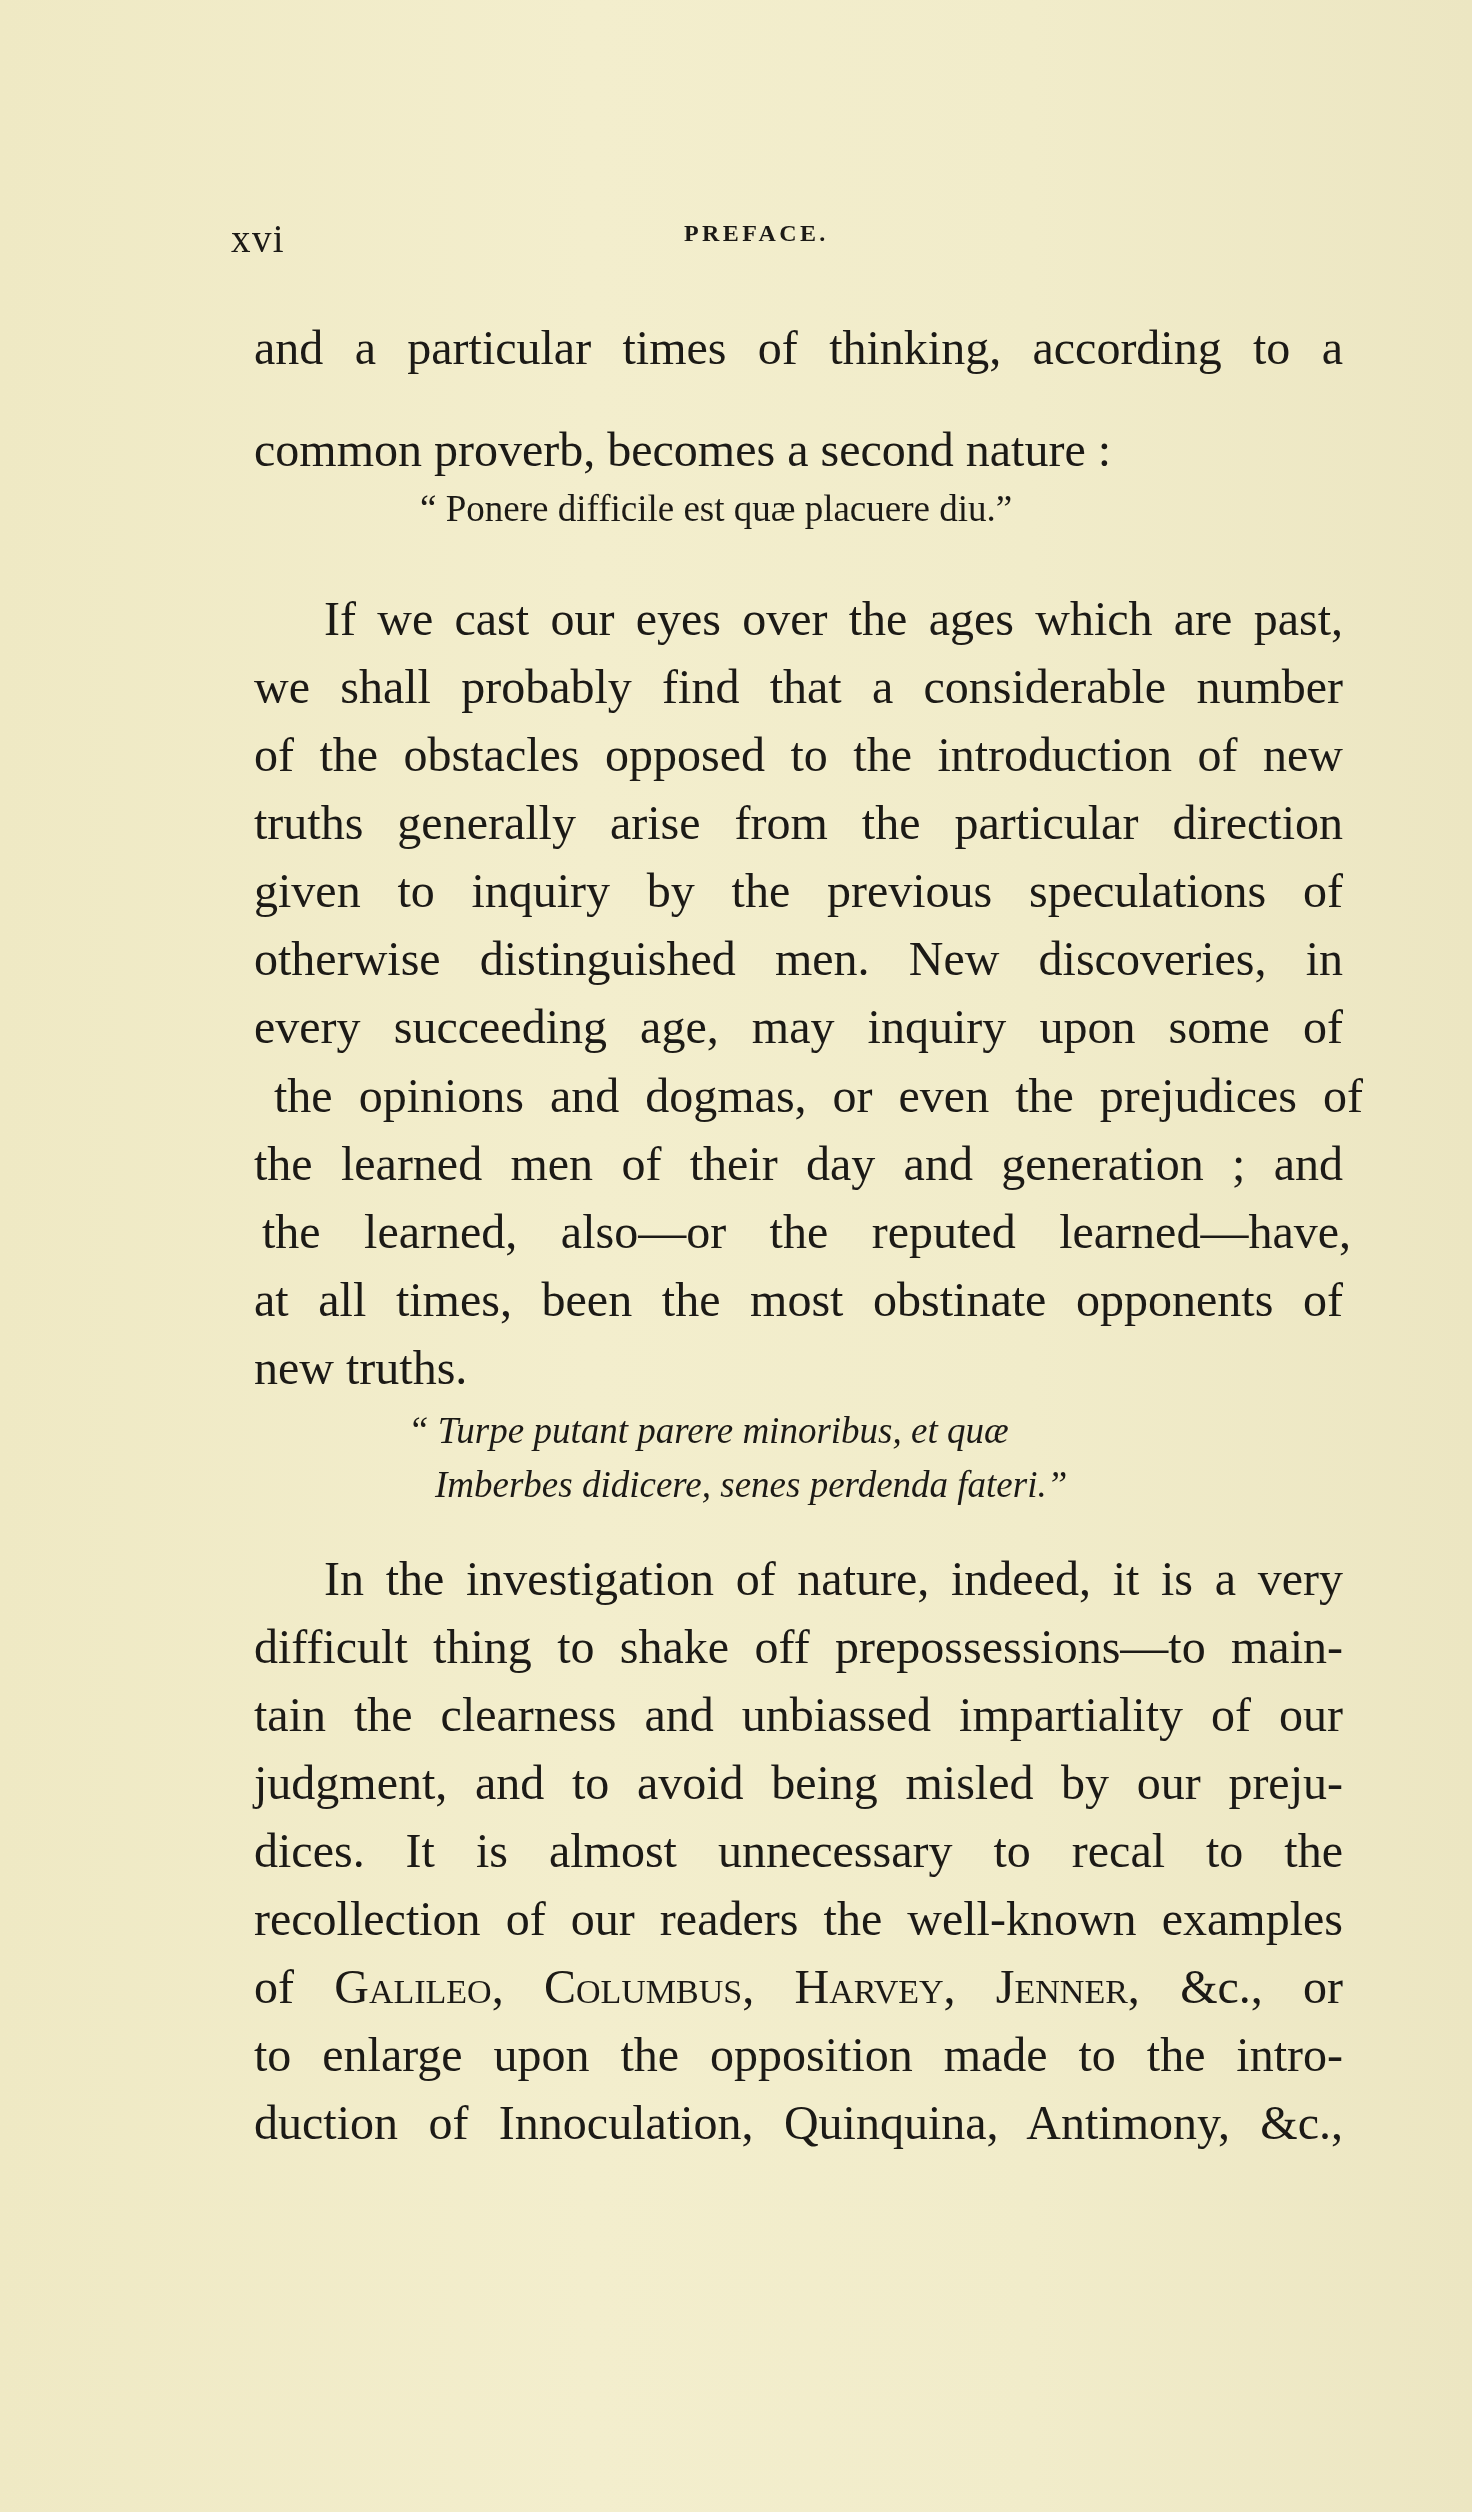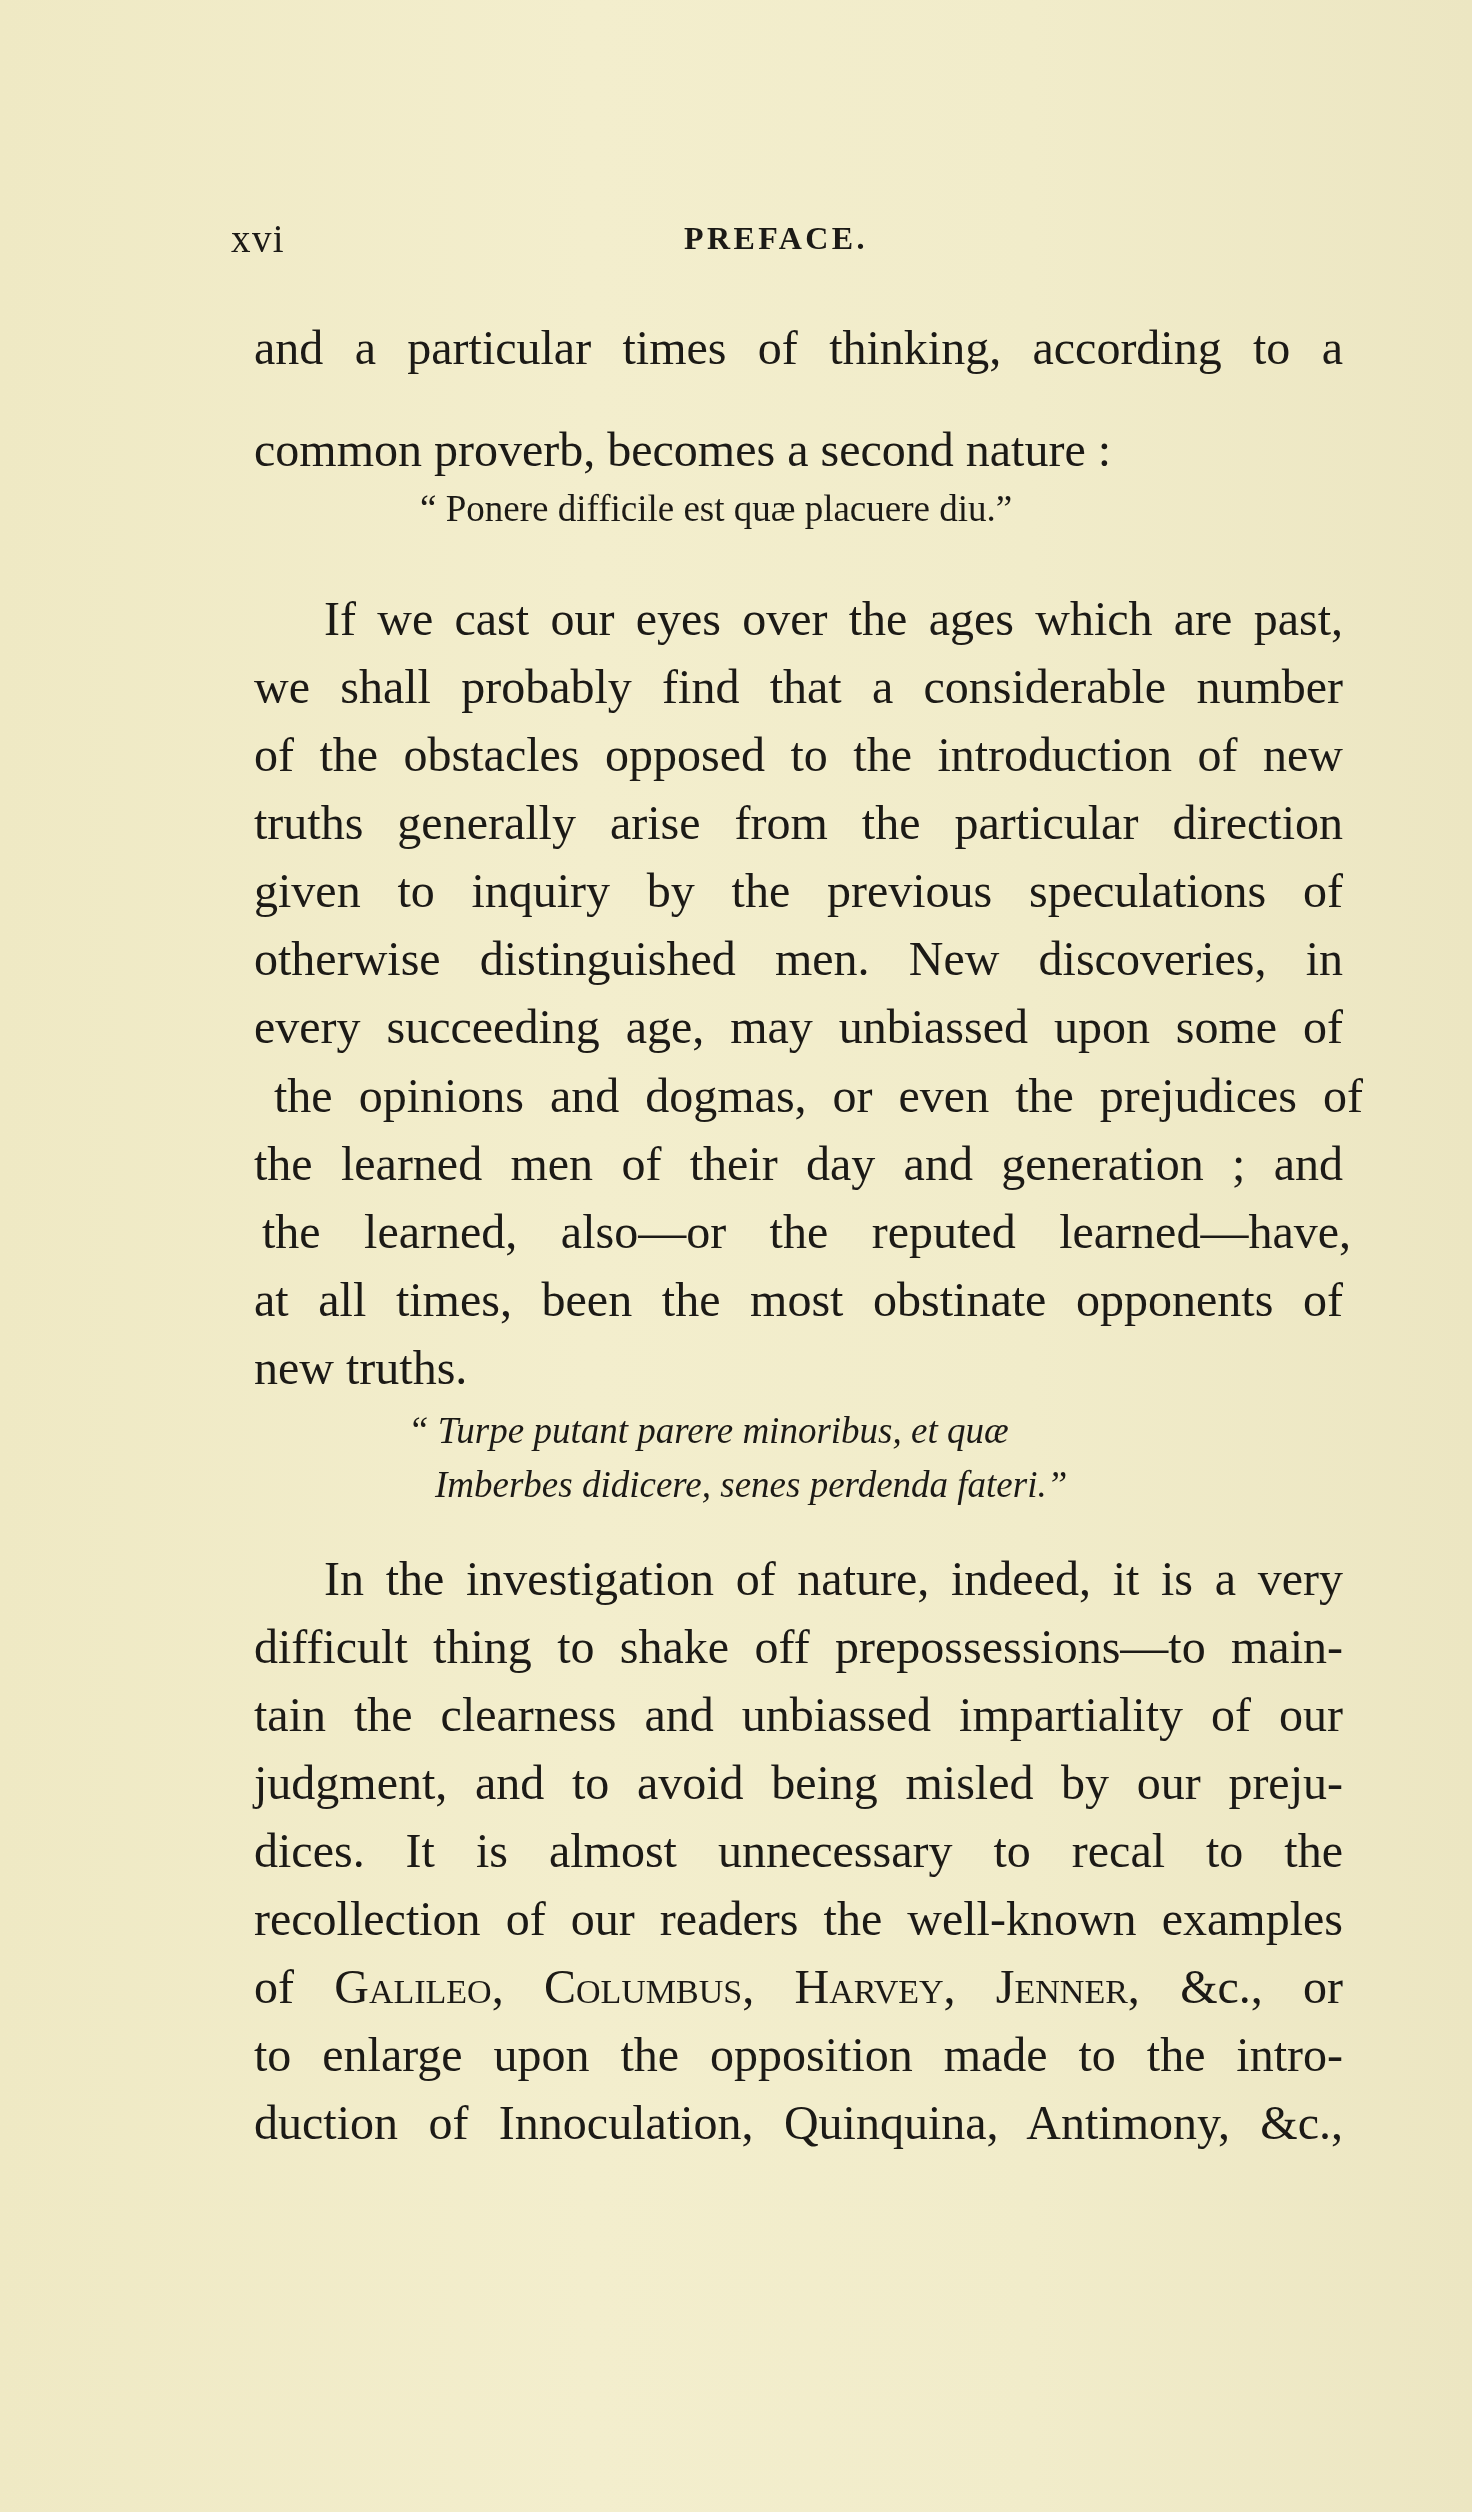--- a/index.html
+++ b/index.html
@@ -8,21 +8,21 @@
     background: #f1ecc9;
     background-image: linear-gradient(90deg, #efe9c4 0%, #f3eecd 40%, #f1ecca 70%, #ece6c2 100%);
     font-family: "Liberation Serif", "DejaVu Serif", serif;
     color: #1c1a16;
     position: relative;
     overflow: hidden;
   }
   .page { position: absolute; left: 0; top: 0; width: 1473px; height: 2512px; padding-left: 36px; }
   .header { position: absolute; top: 216px; left: 0; width: 1473px; height: 54px; }
   .folio { position: absolute; left: 231px; top: 0; font-size: 39px; letter-spacing: 1.4px; }
-  .running-title { position: absolute; left: 684px; top: 4.1px; font-size: 32px; font-weight: bold; letter-spacing: 3.4px; }
+  .running-title { position: absolute; left: 684px; top: 4.1px; font-size: 24px; font-weight: bold; letter-spacing: 3.4px; }
   .line {
     position: absolute; left: 254px; width: 1089px;
     font-size: 48px; line-height: 68px; white-space: nowrap;
     text-align: justify; text-align-last: justify;
   }
   .line.last { text-align-last: left; }
   .line.indent { left: 324px; width: 1019px; }
   .quote {
     position: absolute; left: 0; width: 1473px; text-align: center;
     font-size: 37px; white-space: nowrap;
@@ -44,21 +44,21 @@
   <div class="line last" style="top:382px;margin-top:34px;">common proverb, becomes a second nature :</div>
 
   <div class="quote" style="top:487px; left:-20.4px;">“ Ponere difficile est quæ placuere diu.”</div>
 
   <div class="line indent" style="top:585px;">If we cast our eyes over the ages which are past,</div>
   <div class="line" style="top:721px;">of the obstacles opposed to the introduction of new</div>
   <div class="line" style="top:653px;">we shall probably find that a considerable number</div>
   <div class="line" style="top:789px;">truths generally arise from the particular direction</div>
   <div class="line" style="top:857px;">given to inquiry by the previous speculations of</div>
   <div class="line" style="top:925px;">otherwise distinguished men.  New discoveries, in</div>
-  <div class="line" style="top:993px;">every succeeding age, may unbiassed upon some of</div>
+  <div class="line" style="top:993px;">every succeeding age, may inquiry upon some of</div>
   <div class="line" style="top:1062px;margin-left:20px;">the opinions and dogmas, or even the prejudices of</div>
   <div class="line" style="top:1130px;">the learned men of their day and generation ; and</div>
   <div class="line" style="top:1198px;margin-left:8px;">the learned, also—or the reputed learned—have,</div>
   <div class="line" style="top:1266px;">at all times, been the most obstinate opponents of</div>
   <div class="line last" style="top:1334px;">new truths.</div>
 
   <div class="quote italic" style="top:1409px; left:408px; width:auto;">“ Turpe putant parere minoribus, et quæ</div>
   <div class="quote italic" style="top:1463px; left:435px; width:auto;">Imberbes didicere, senes perdenda fateri.”</div>
 
   <div class="line indent" style="top:1545px;">In the investigation of nature, indeed, it is a very</div>

